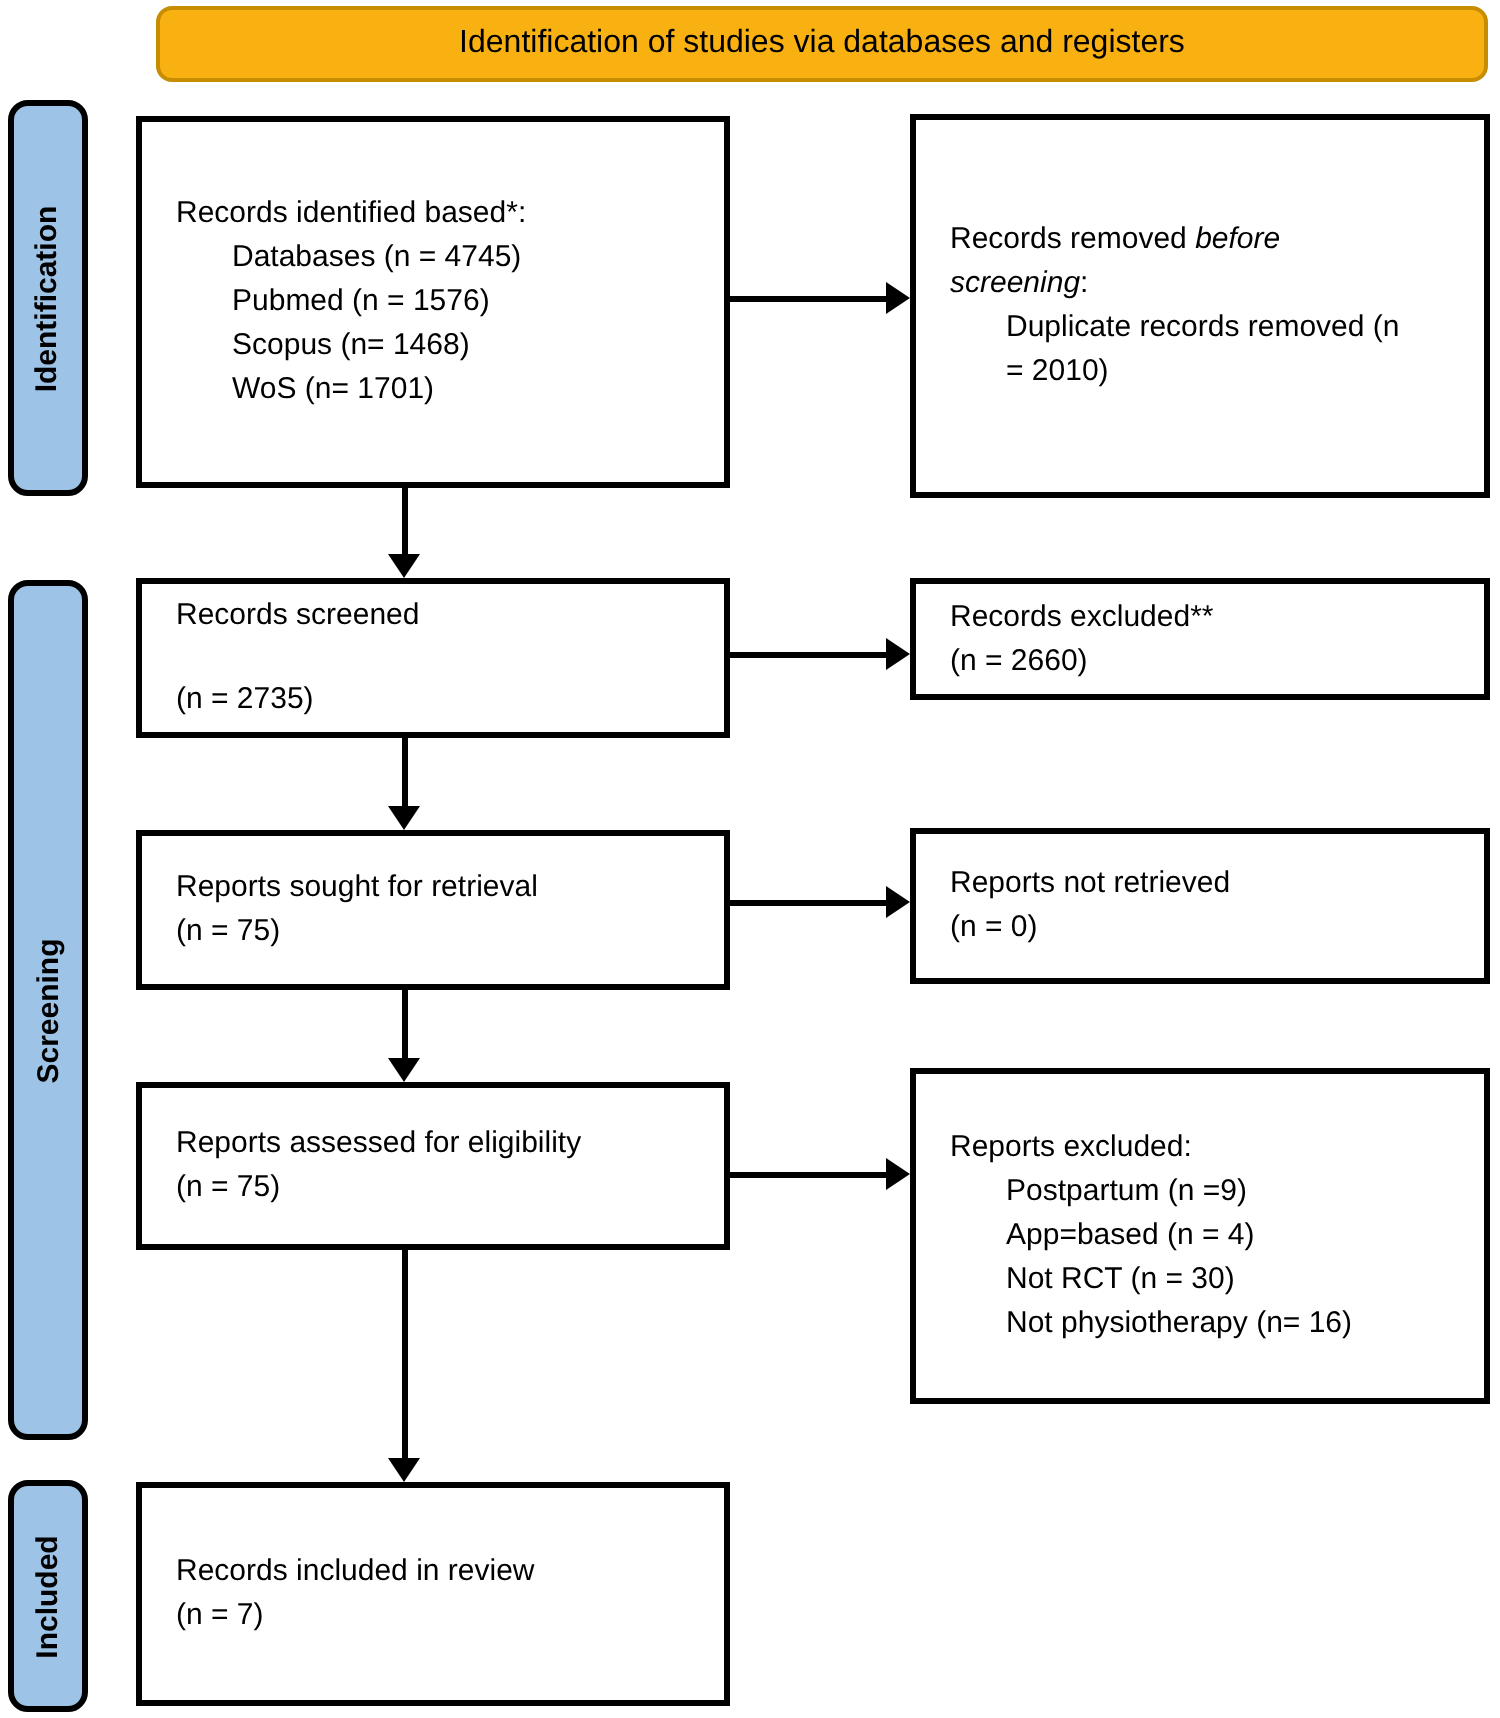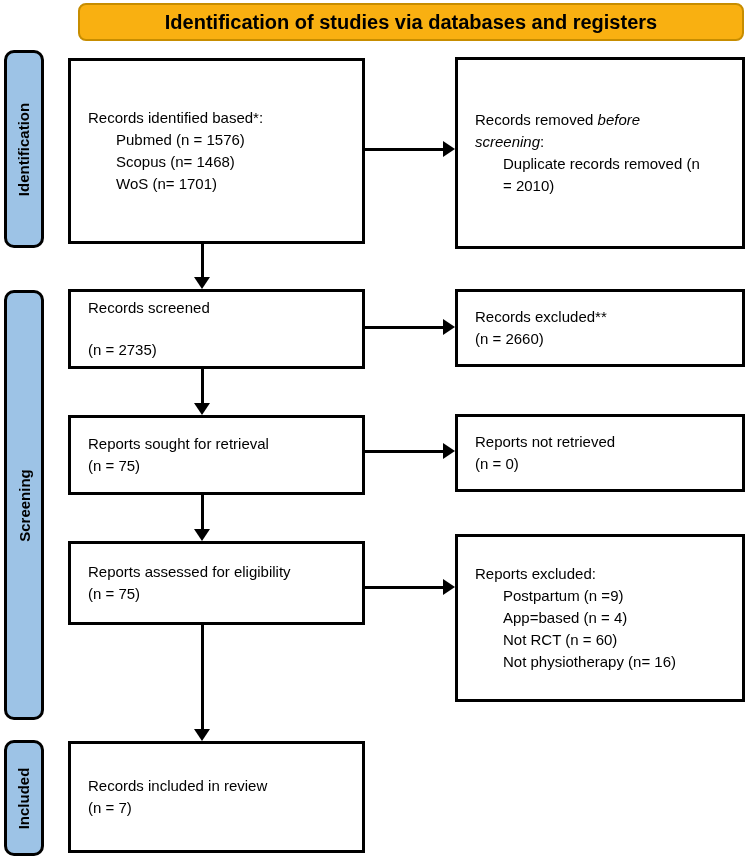--- a/index.html
+++ b/index.html
@@ -19,21 +19,21 @@
   }
   
   #banner{
     position:absolute;left:78px;top:3px;width:666px;height:38px;
     background:var(--banner-fill);
     border:2px solid var(--banner-border);
     border-radius:8px;
     display:flex;align-items:center;justify-content:center;
     box-sizing:border-box;
   }
-  #banner span{font-weight:bold;font-size:20px;}
+  #banner span{font-weight:normal;font-size:16px;}
   
   .stage{
     position:absolute;left:4px;width:40px;
     background:var(--stage-fill);
     border:3px solid var(--ink);
     border-radius:10px;
     box-sizing:border-box;
     display:flex;align-items:center;justify-content:center;
   }
   .stage span{
@@ -53,21 +53,21 @@
     display:flex;flex-direction:column;justify-content:center;
     padding-left:17px;padding-right:8px;
     font-size:15px;line-height:22px;
   }
   .box .indent{padding-left:28px;}
   .col-left{left:68px;width:297px;}
   .col-right{left:455px;width:290px;}
   #box-records-identified{top:58px;height:186px;}
   #box-records-removed{top:57px;height:192px;}
   #box-records-screened{top:289px;height:80px;gap:20px;}
-  #box-records-excluded{top:289px;height:78px;}
+  #box-records-excluded{top:289px;height:61px;}
   #box-reports-sought{top:415px;height:80px;}
   #box-reports-not-retrieved{top:414px;height:78px;}
   #box-reports-assessed{top:541px;height:84px;}
   #box-reports-excluded{top:534px;height:168px;}
   #box-studies-included{top:741px;height:112px;}
   
   .arrow-down{position:absolute;width:17px;}
   .arrow-down .shaft{position:absolute;left:7px;top:0;bottom:10px;width:3px;background:var(--ink);}
   .arrow-down .head{position:absolute;left:0;bottom:0;width:0;height:0;
     border-left:8px solid transparent;border-right:8px solid transparent;
@@ -101,20 +101,21 @@
   </div>
   <div class="stage" id="stage-screening">
     <span>Screening</span>
   </div>
   <div class="stage" id="stage-included">
     <span>Included</span>
   </div>
 
   <div class="box col-left" id="box-records-identified">
     <div class="line">Records identified based*:</div>
+    <div class="line indent">Databases (n = 4745)</div>
     <div class="line indent">Pubmed (n = 1576)</div>
     <div class="line indent">Scopus (n= 1468)</div>
     <div class="line indent">WoS (n= 1701)</div>
   </div>
 
   <div class="box col-right" id="box-records-removed">
     <div class="line"><span>Records removed </span><em>before</em></div>
     <div class="line"><em>screening</em><span>:</span></div>
     <div class="line indent">Duplicate records removed (n</div>
     <div class="line indent">= 2010)</div>
@@ -142,21 +143,21 @@
 
   <div class="box col-left" id="box-reports-assessed">
     <div class="line">Reports assessed for eligibility</div>
     <div class="line">(n = 75)</div>
   </div>
 
   <div class="box col-right" id="box-reports-excluded">
     <div class="line">Reports excluded:</div>
     <div class="line indent">Postpartum (n =9)</div>
     <div class="line indent">App=based (n = 4)</div>
-    <div class="line indent">Not RCT (n = 60)</div>
+    <div class="line indent">Not RCT (n = 30)</div>
     <div class="line indent">Not physiotherapy (n= 16)</div>
   </div>
 
   <div class="box col-left" id="box-studies-included">
     <div class="line">Records included in review</div>
     <div class="line">(n = 7)</div>
   </div>
 
   <div class="arrow-down" id="arrow-v1">
       <div class="shaft"></div>

